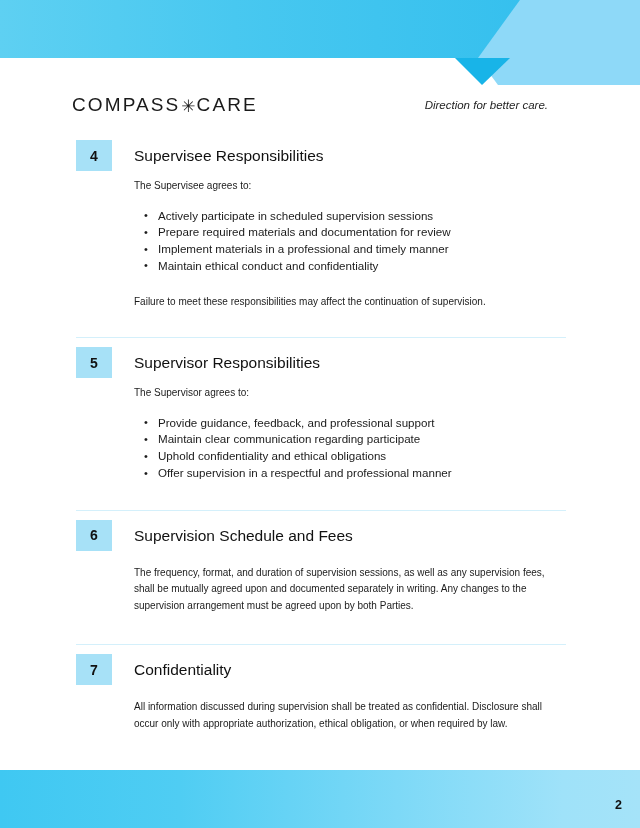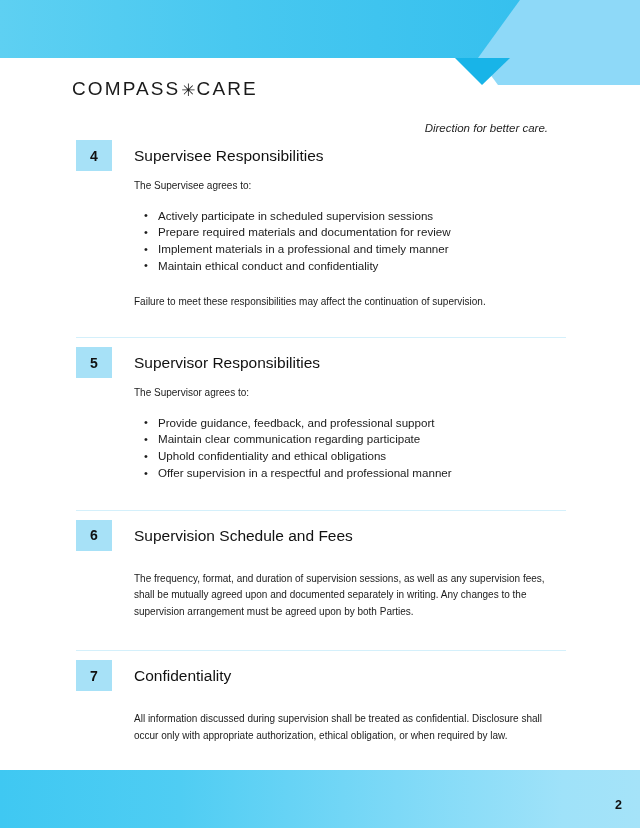--- a/index.html
+++ b/index.html
@@ -24,21 +24,21 @@
     height: 90px;
     overflow: hidden;
   }
   .header-deco svg {
     display: block;
   }
 
   
   .brand-row {
     position: absolute;
-    top: 76px;
+    top: 92px;
     left: 0;
     width: 620px;
     height: 34px;
   }
   .logo {
     position: absolute;
     left: 72px;
     top: 0;
     font-size: 19px;
     letter-spacing: 2.1px;
@@ -57,21 +57,20 @@
   }
   .tagline {
     position: absolute;
     right: 72px;
     top: 4px;
     font-size: 11.5px;
     font-style: italic;
     color: #1f1f1f;
     white-space: nowrap;
     line-height: 18px;
-    margin-top: 39px;
   }
 
   
   .content {
     position: absolute;
     top: 140px;
     left: 76px;
     width: 490px;
   }
 
@@ -114,21 +113,21 @@
     margin-left: 58px;
     width: 432px;
   }
   .para {
     font-size: 10px;
     color: #1b1b1b;
     line-height: 16.5px;
     margin: 7px 0 0 0;
   }
   .para.tight {
-    margin-top: 20px;
+    margin-top: 14px;
   }
   ul.bullets {
     margin: 13px 0 0 0;
     padding-left: 24px;
     list-style: none;
   }
   ul.bullets li {
     font-size: 11.6px;
     color: #1b1b1b;
     line-height: 16.8px;

